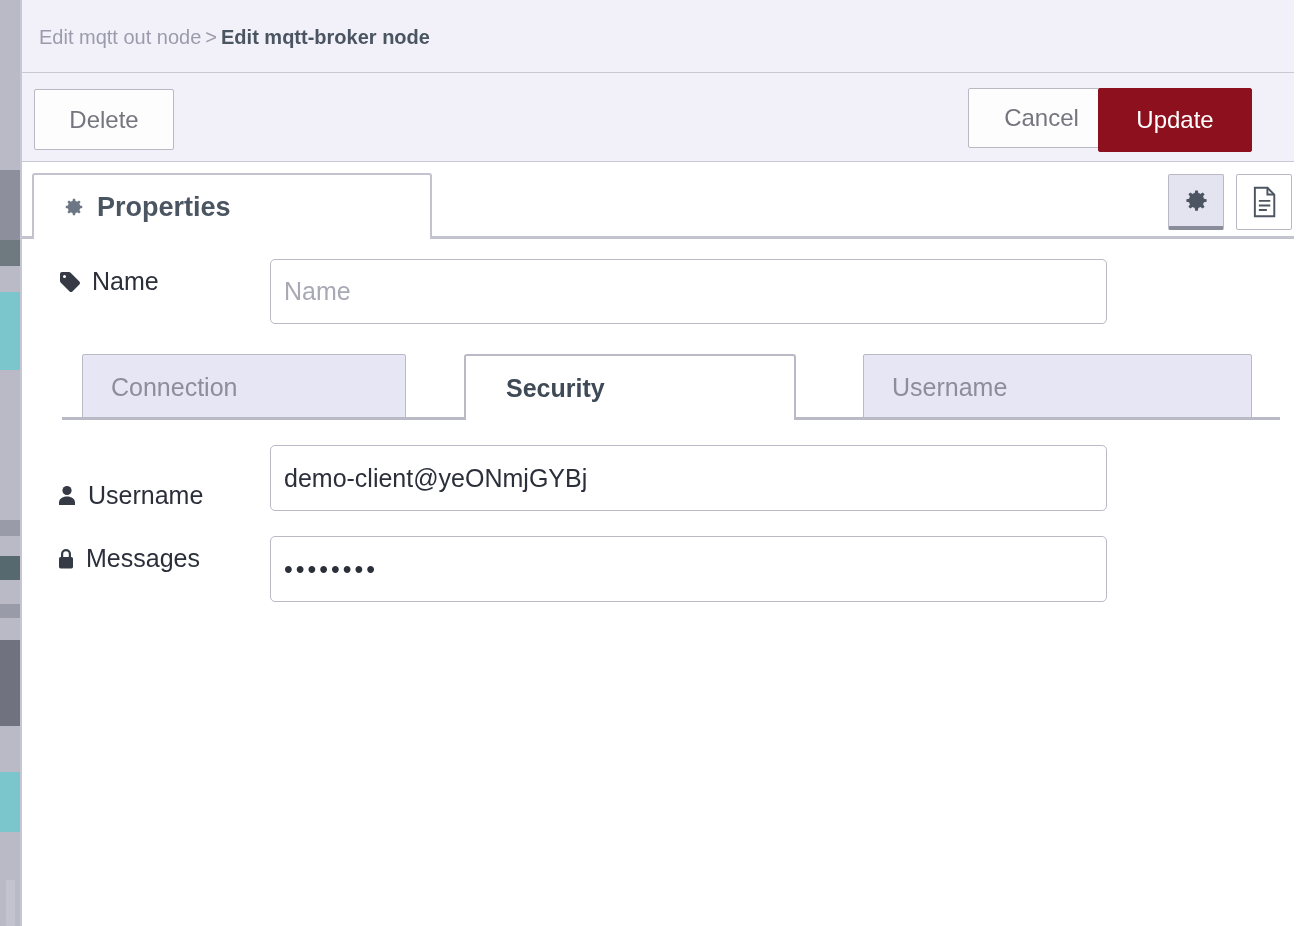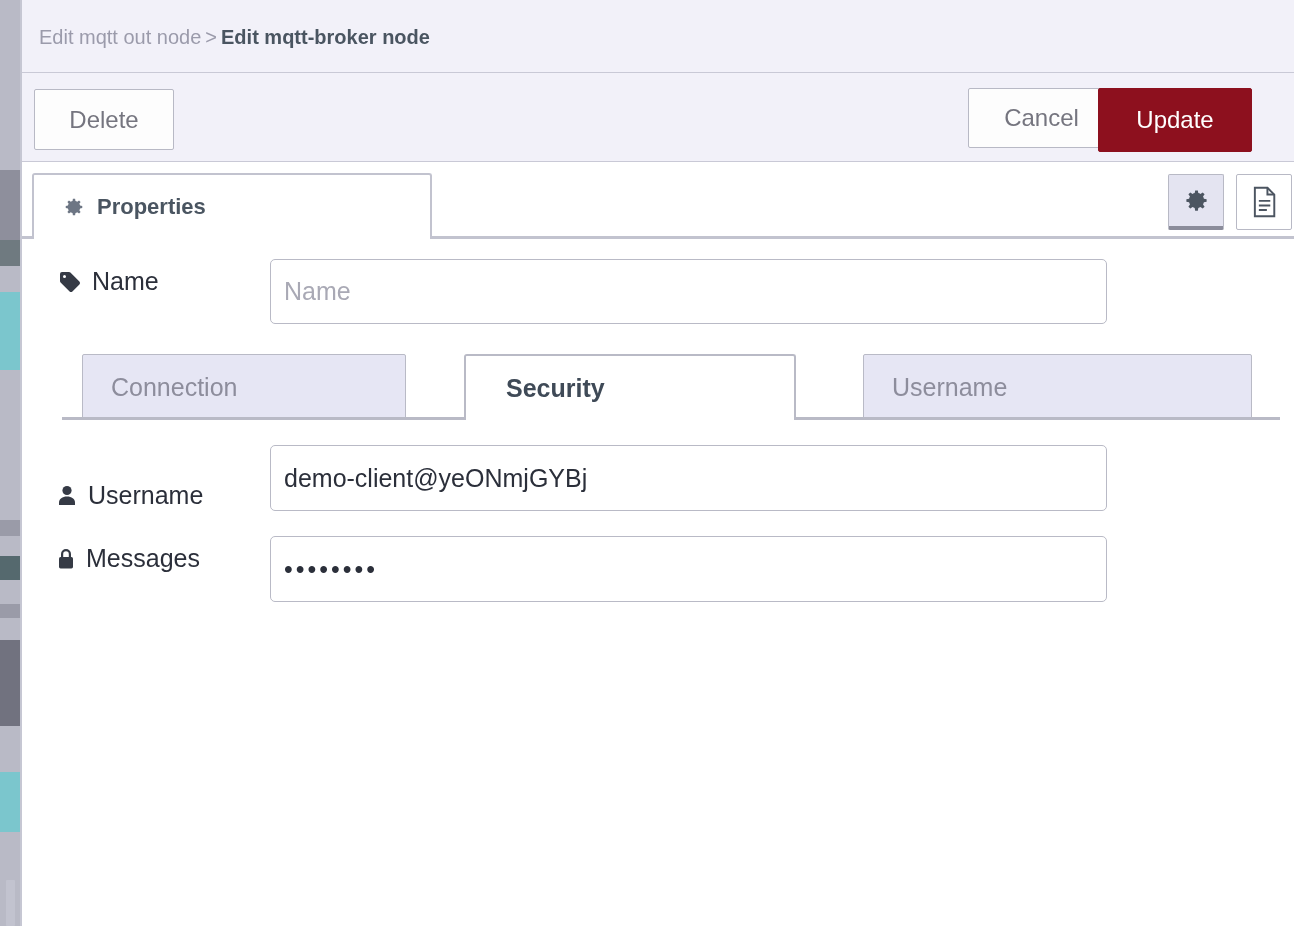--- a/index.html
+++ b/index.html
@@ -133,21 +133,21 @@
     border: 2px solid #c2c3cf;
     border-bottom: none;
     border-radius: 3px 3px 0 0;
     display: flex;
     align-items: center;
     padding-left: 29px;
     cursor: pointer;
     z-index: 3;
   }
   .tab-properties .tab-label {
-    font-size: 22px;
+    font-size: 27px;
     font-weight: 700;
     color: #4a5561;
     margin-left: 12px;
   }
   .icon-gear-tab { width: 22px; height: 22px; display: block; }
 
   .iconbtn {
     position: absolute;
     top: 12px;
     width: 56px; height: 56px;

